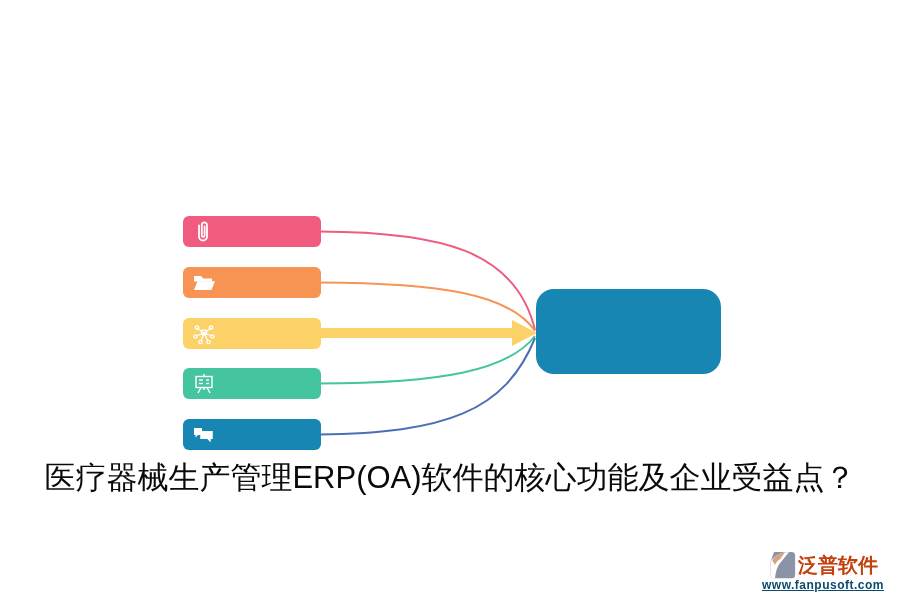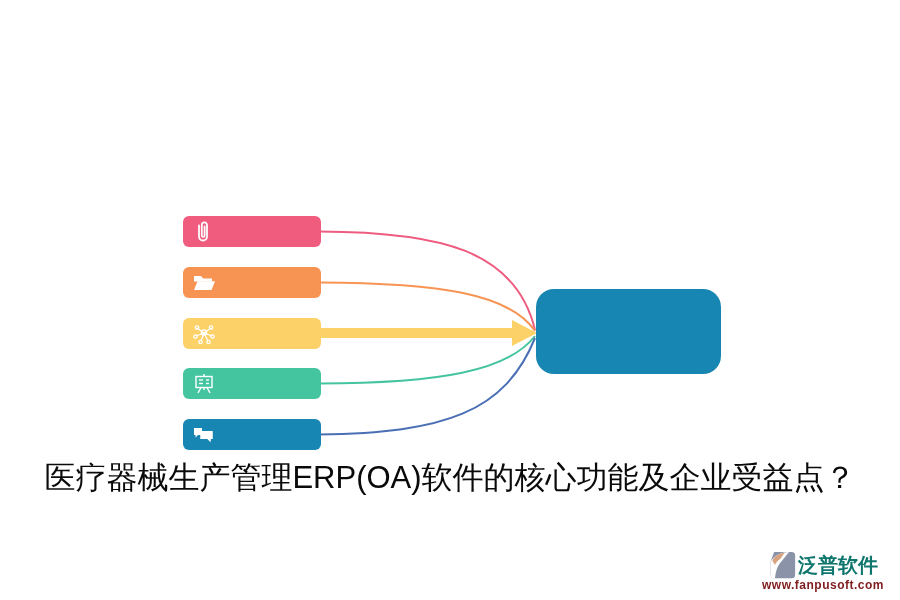--- a/index.html
+++ b/index.html
@@ -94,18 +94,18 @@
 
   <div class="title">医疗器械生产管理ERP(OA)软件的核心功能及企业受益点？</div>
 
   <div class="watermark">
     <div class="wm-row">
       <svg width="28" height="30" viewBox="0 0 32 34">
         <path d="M7 2 H27 a4 4 0 0 1 4 4 V28 a4 4 0 0 1 -4 4 H7 a4 4 0 0 1 -4 -4 V13 Z" fill="#8a93a8"></path>
         <path d="M3 13 C8 5 16 2 24 2 L16 12 C12 16 9 22 8 32 H6 C4 32 3 30 3 28 Z" fill="#ffffff"></path>
         <path d="M5 12 C8 6 13 3.5 19 3 L14 10 C11 12 9 14 8 17 Z" fill="#d8a27e"></path>
       </svg>
-      <span class="wm-brand" style="color: #0f766e;">泛普软件</span>
+      <span class="wm-brand" style="color: #c2410c;">泛普软件</span>
     </div>
-    <span class="wm-url" style="color: #7f1d1d;">www.fanpusoft.com</span>
+    <span class="wm-url" style="color: #0c4a6e; text-decoration: underline;">www.fanpusoft.com</span>
   </div>
 
 </div>
 
 </body></html>

